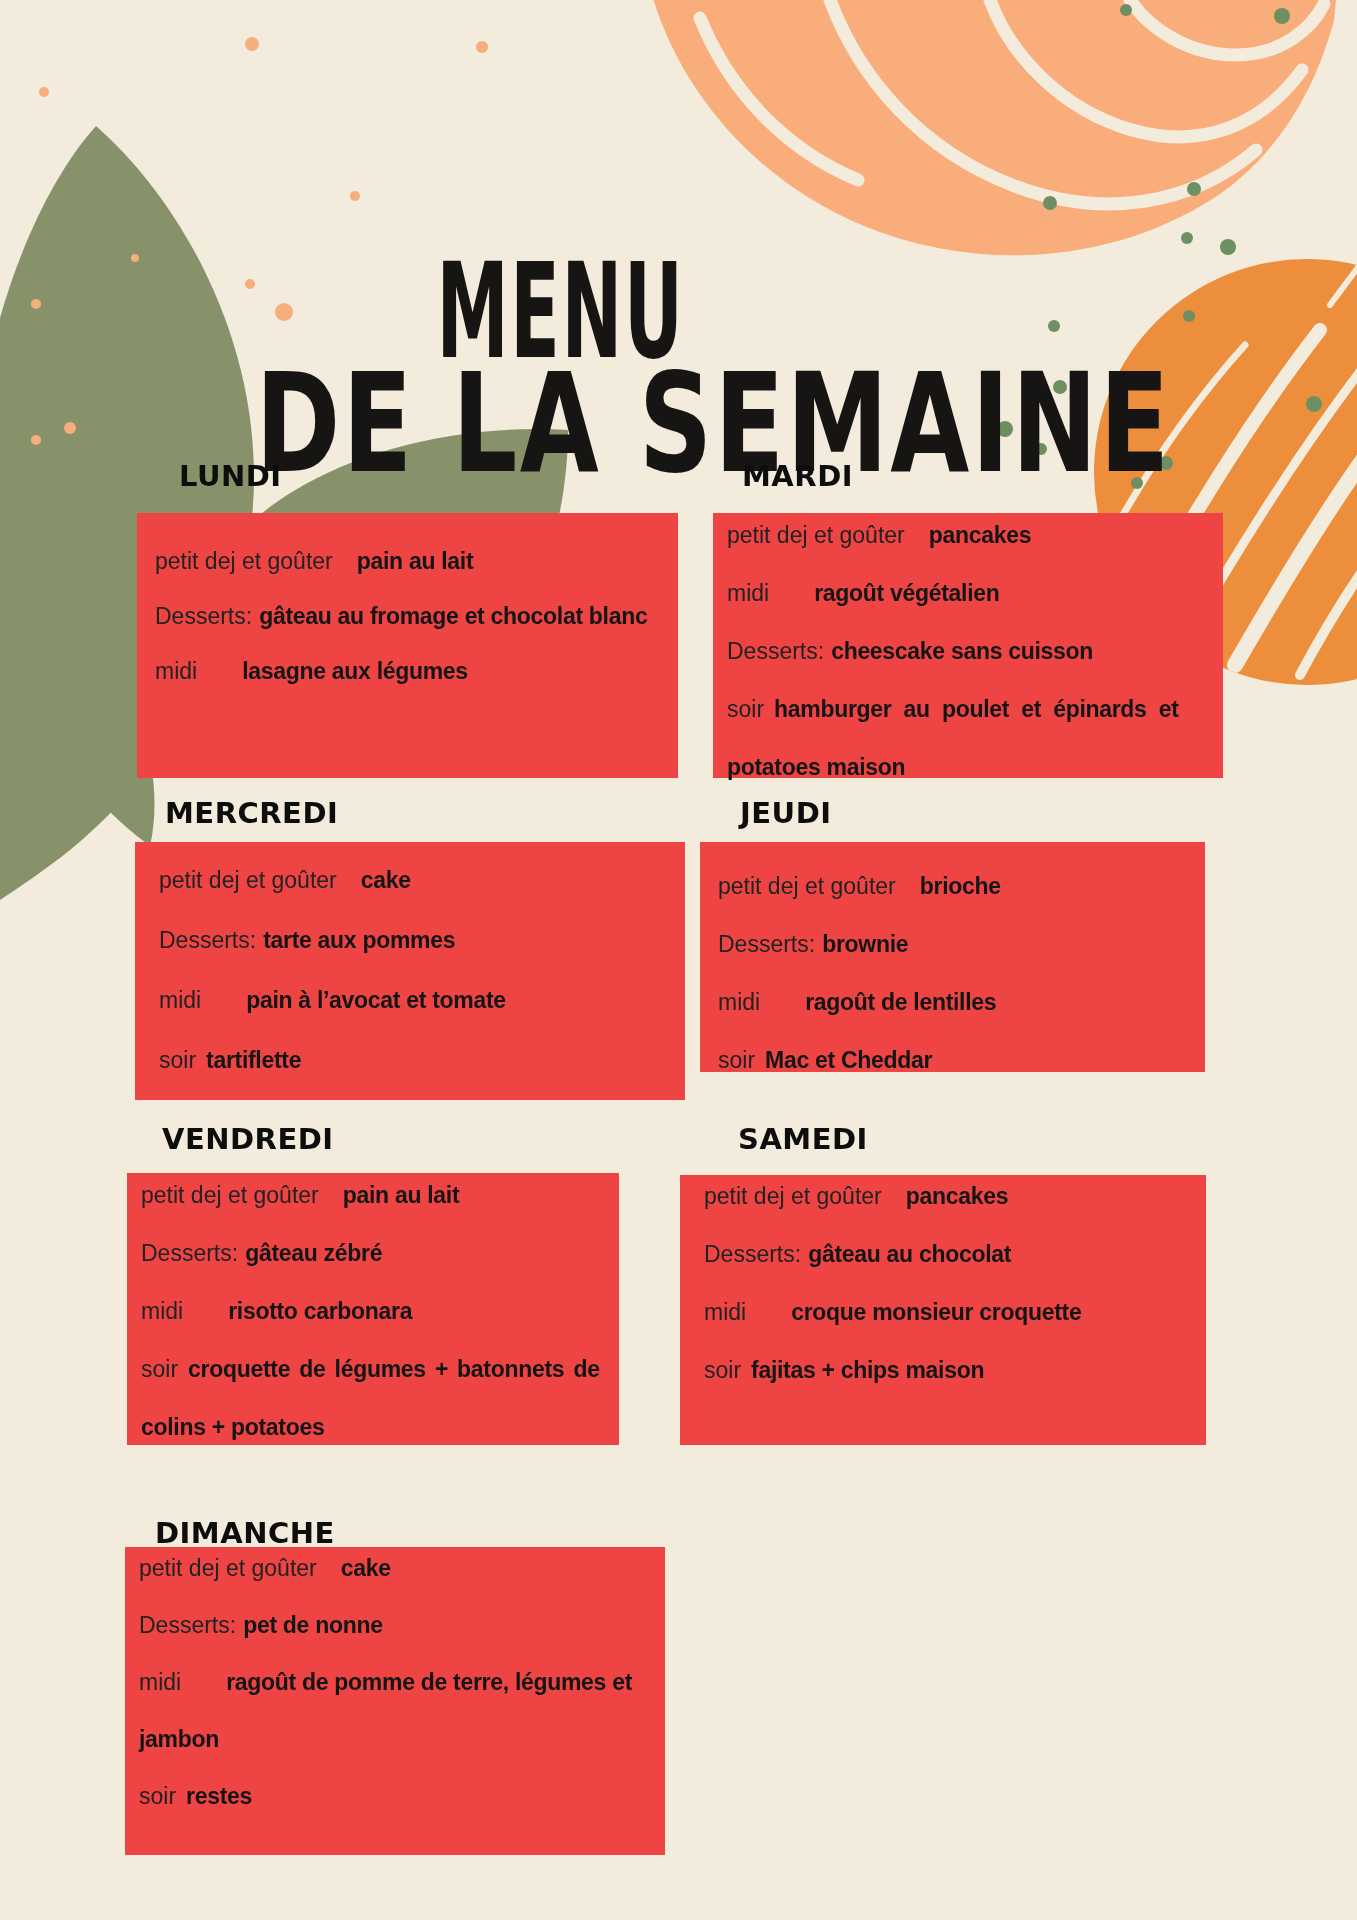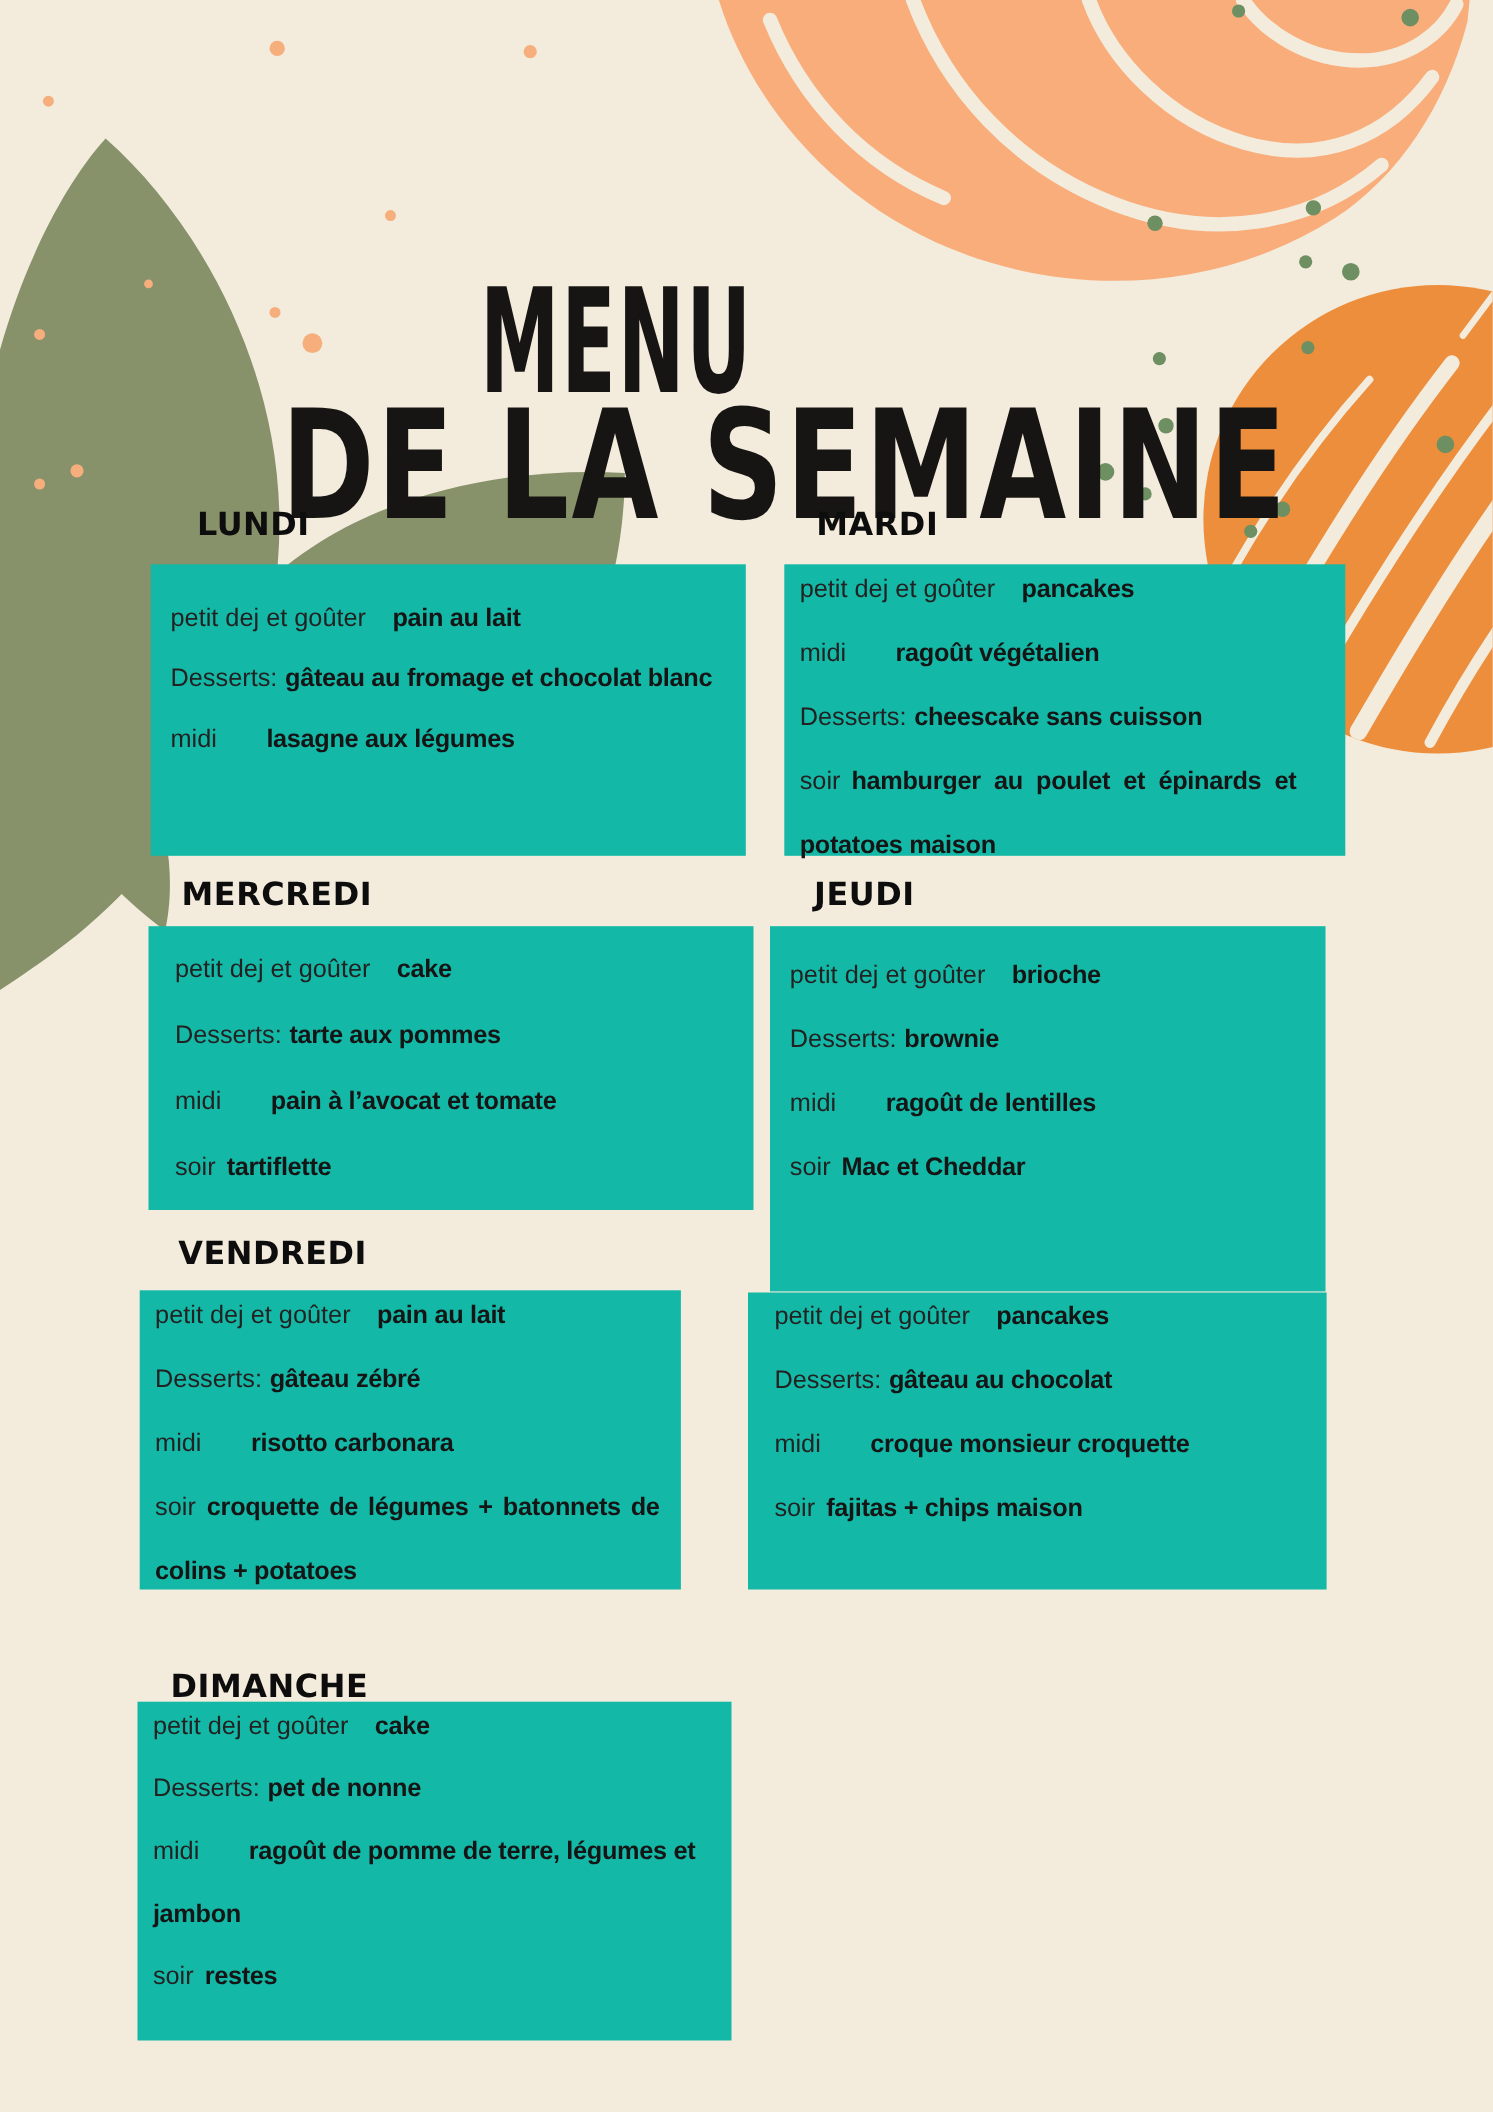--- a/index.html
+++ b/index.html
@@ -26,25 +26,25 @@
     font-size:29px;letter-spacing:0.5px;color:#0d0d0d;line-height:1;
   }
   .h-lundi{left:179px;top:462px;}
   .h-mardi{left:742px;top:462px;}
   .h-mercredi{left:165px;top:799px;}
   .h-jeudi{left:740px;top:799px;}
   .h-vendredi{left:162px;top:1125px;}
   .h-samedi{left:738px;top:1125px;}
   .h-dimanche{left:155px;top:1519px;}
   
-  .card{position:absolute;background:#14b8a6;z-index:3;box-sizing:border-box;}
+  .card{position:absolute;background:#ef4444;z-index:3;box-sizing:border-box;}
   .c-lundi   {left:137px;top:513px; width:541px;height:265px;padding:36px 0 0 18px;--gap:31px;}
   .c-mardi   {left:713px;top:513px; width:510px;height:265px;padding:10px 0 0 14px;--gap:34px;}
   .c-mercredi{left:135px;top:842px; width:550px;height:258px;padding:26px 0 0 24px;--gap:36px;}
-  .c-jeudi   {left:700px;top:842px; width:505px;height:332px;padding:32px 0 0 18px;--gap:34px;}
+  .c-jeudi   {left:700px;top:842px; width:505px;height:230px;padding:32px 0 0 18px;--gap:34px;}
   .c-vendredi{left:127px;top:1173px;width:492px;height:272px;padding:10px 0 0 14px;--gap:34px;}
   .c-samedi  {left:680px;top:1175px;width:526px;height:270px;padding:9px 0 0 24px; --gap:34px;}
   .c-dimanche{left:125px;top:1547px;width:540px;height:308px;padding:9px 0 0 14px; --gap:33px;}
   .row{white-space:nowrap;line-height:24px;font-size:23px;margin-bottom:var(--gap);}
   .lbl{font-weight:400;color:#222;}
   .itm{font-weight:700;color:#151515;letter-spacing:-0.3px;}
   .g1{margin-left:24px;} 
   .g2{margin-left:7px;}  
   .g3{margin-left:45px;} 
   .g4{margin-left:10px;} 

